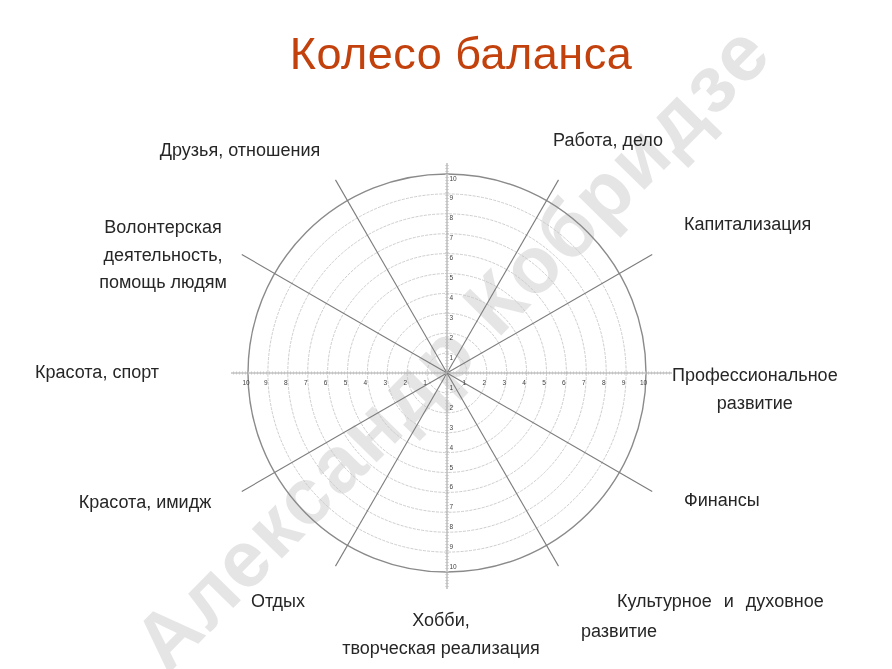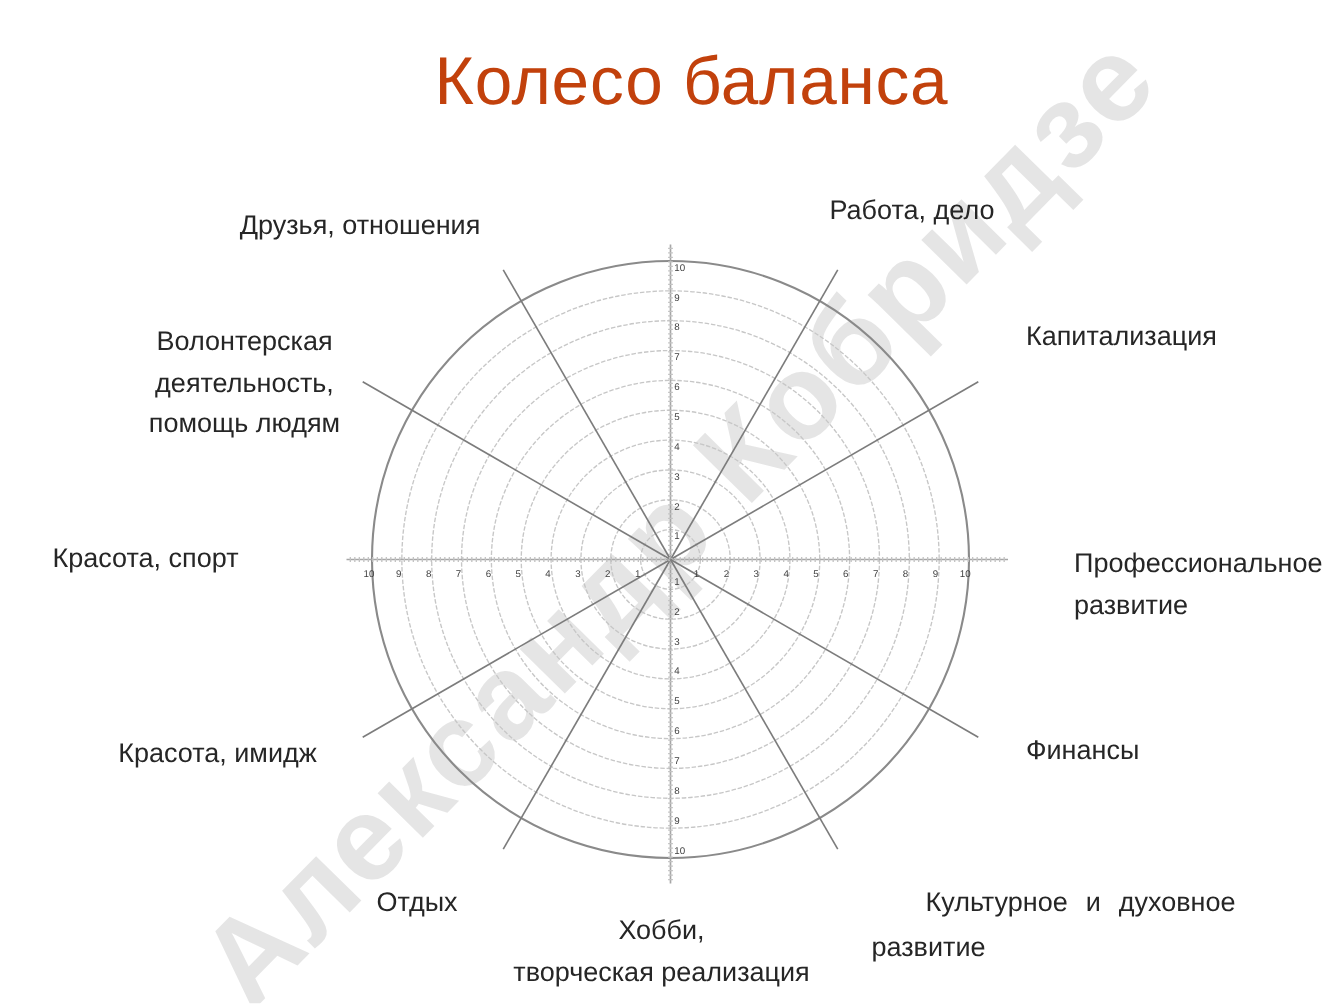--- a/index.html
+++ b/index.html
@@ -20,21 +20,21 @@
     font-size:45px;font-weight:500;color:#c2410c;letter-spacing:0.5px;
   }
   .lbl{position:absolute;z-index:2;font-size:18px;color:#262626;}
   .lbl div{white-space:pre;}
   .ctr{text-align:center;}
   
   .lbl-family{left:392px;top:113px;width:130px;}
   .lbl-work{left:538px;top:130px;width:140px;}
   .lbl-friends{left:120px;top:140px;width:240px;}
   .lbl-capital{left:684px;top:210px;line-height:28px;}
-  .lbl-prof{left:716px;top:361px;line-height:28px;}
+  .lbl-prof{left:672px;top:361px;line-height:28px;text-align:center;}
   .lbl-finance{left:684px;top:490px;}
   .lbl-cultural{left:581px;top:586px;line-height:30px;}
   .lbl-cultural .wide{word-spacing:7px;margin-left:36px;}
   .lbl-hobby{left:316px;top:606px;width:250px;line-height:28px;}
   .lbl-rest{left:228px;top:591px;width:100px;}
   .lbl-beauty{left:66px;top:492px;width:158px;}
   .lbl-health{left:18px;top:362px;width:158px;}
   .lbl-volunteer{left:56px;top:214px;width:214px;line-height:27.5px;}
   
   .ring{fill:none;stroke:#c7c7c7;stroke-width:0.9;stroke-dasharray:3 1.2;}

